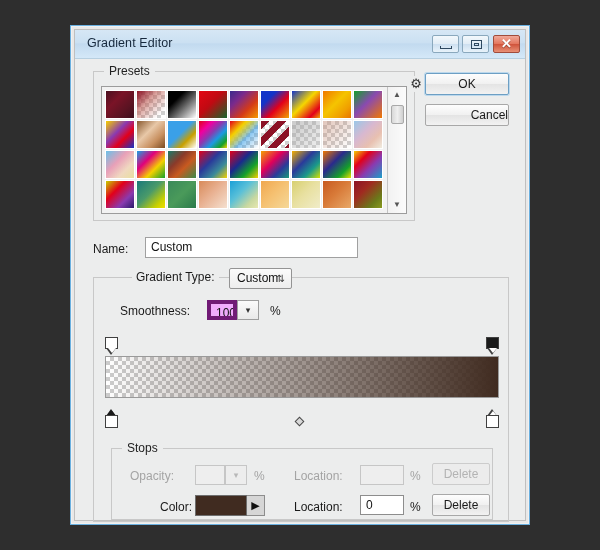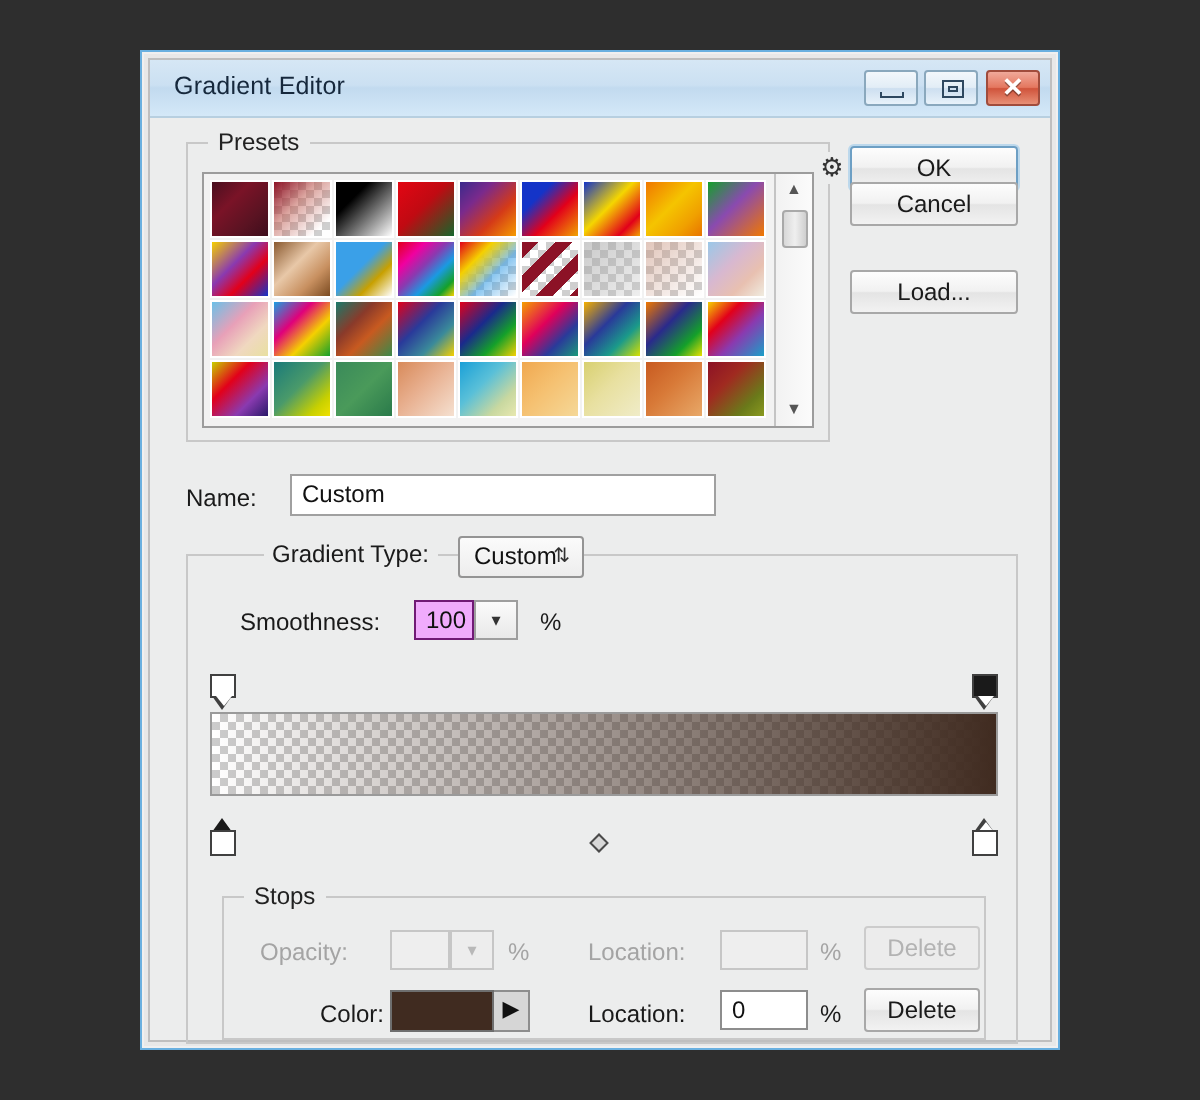--- a/index.html
+++ b/index.html
@@ -244,21 +244,21 @@
     color: #1a1a1a;
     text-align: center;
     line-height: 20px;
     box-sizing: border-box;
   }
   #btn-ok {
     top: 14px;
     border: 1px solid #6d9fc4;
     box-shadow: 0 0 0 1px #bcd8ec;
   }
-  #btn-cancel { top: 32px; }
+  #btn-cancel { top: 45px; text-align: right; }
   #btn-load   { top: 76px; }
   #btn-save   { top: 107px; }
   #btn-new    { top: 178px; }
 
   
   #name-label {
     position: absolute;
     left: 18px;
     top: 183px;
     font-size: 12px;
@@ -293,21 +293,21 @@
     left: 38px;
     top: -8px;
     background: #eceded;
     padding: 0 4px;
     font-size: 12px;
     color: #1a1a1a;
   }
   .spinbox {
     position: absolute;
     background: #f0abfc;
-    border: 1px solid #701a75;
+    border: 4px solid #701a75;
     box-sizing: border-box;
     font-size: 12px;
     color: #111;
     line-height: 18px;
     padding-left: 5px;
     height: 20px;
     overflow: hidden;
     white-space: nowrap;
   }
 
@@ -754,21 +754,20 @@
           <div id="presets-scroll">
             <div class="sb-arrow" id="sb-up">▲</div>
             <div id="sb-thumb"></div>
             <div class="sb-arrow" id="sb-down">▼</div>
           </div>
         </div>
       </div>
 
       <div class="dlgbtn" id="btn-ok">OK</div>
       <div class="dlgbtn" id="btn-cancel">Cancel</div>
-      <div class="dlgbtn" id="btn-load">Load...</div>
 
       <div id="name-label">Name:</div>
       <div id="name-input">Custom</div>
 
       <div class="groupbox" id="settings-group">
         <div id="gradtype-label">Gradient Type:</div>
         <div id="gradtype-select">
           <span>Custom</span>
           <span class="updown">⇅</span>
         </div>

